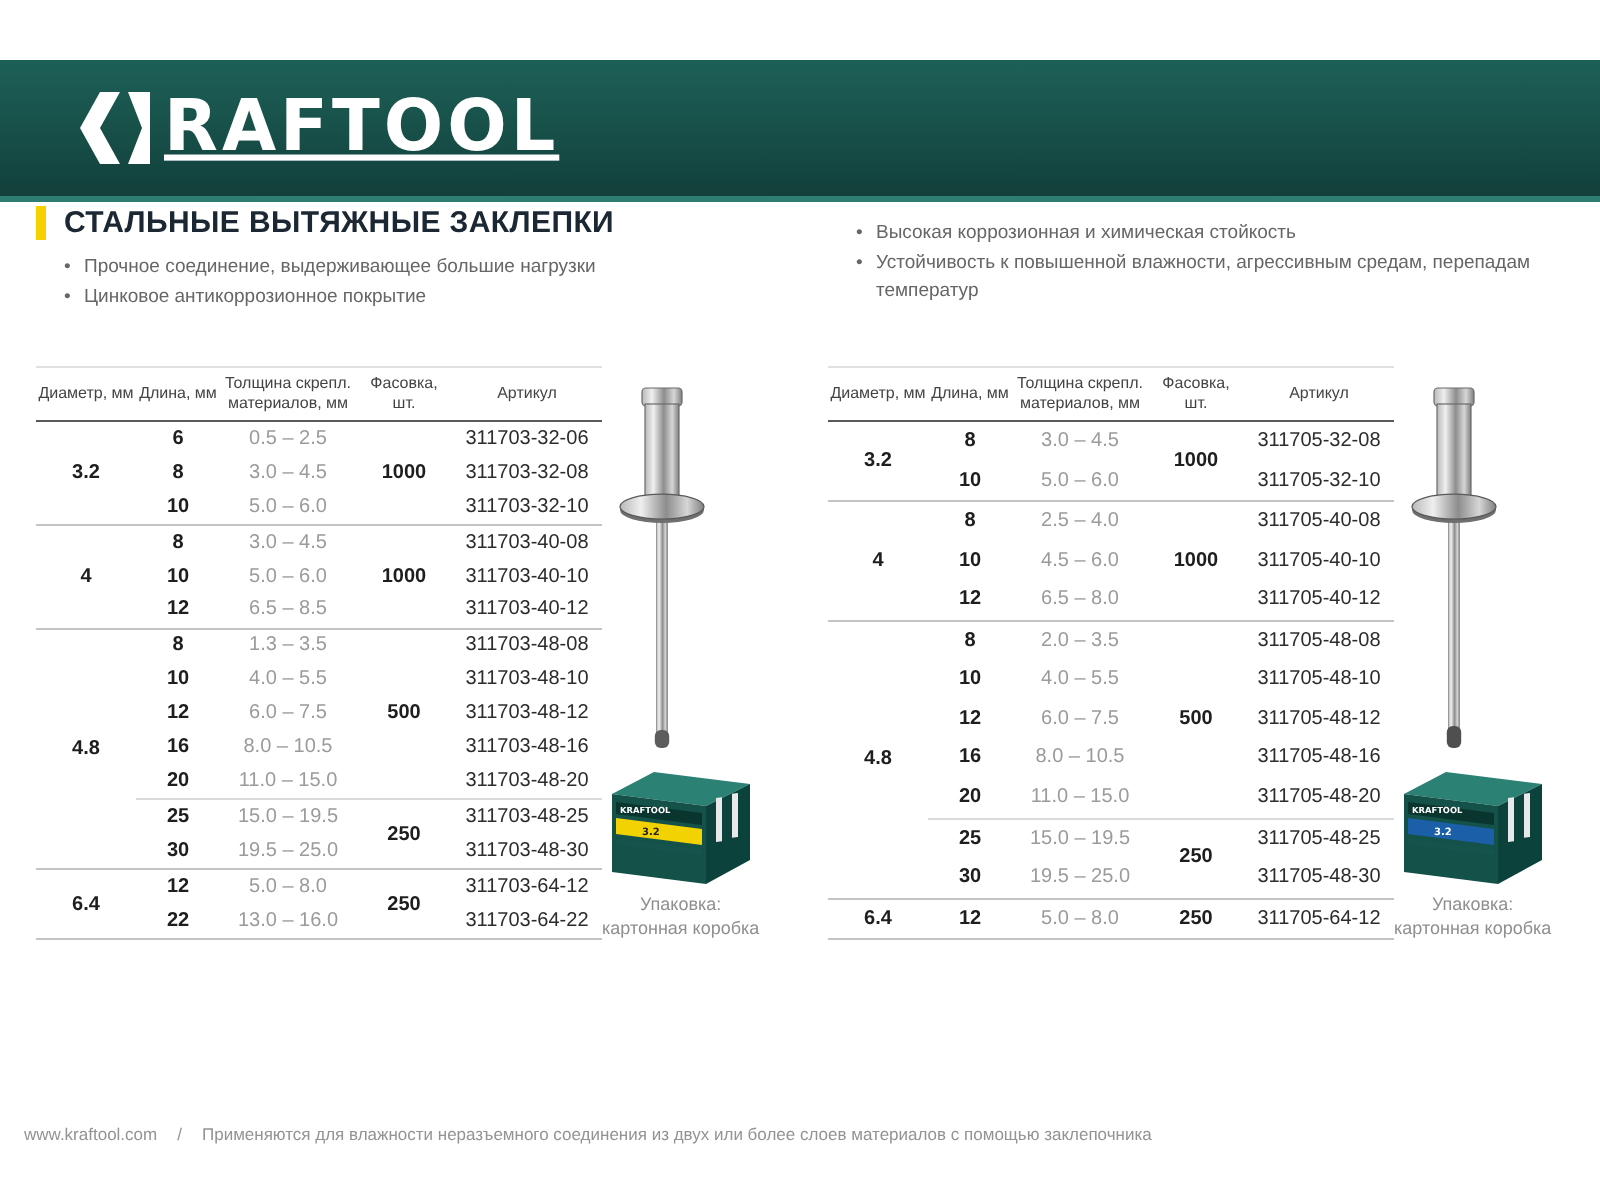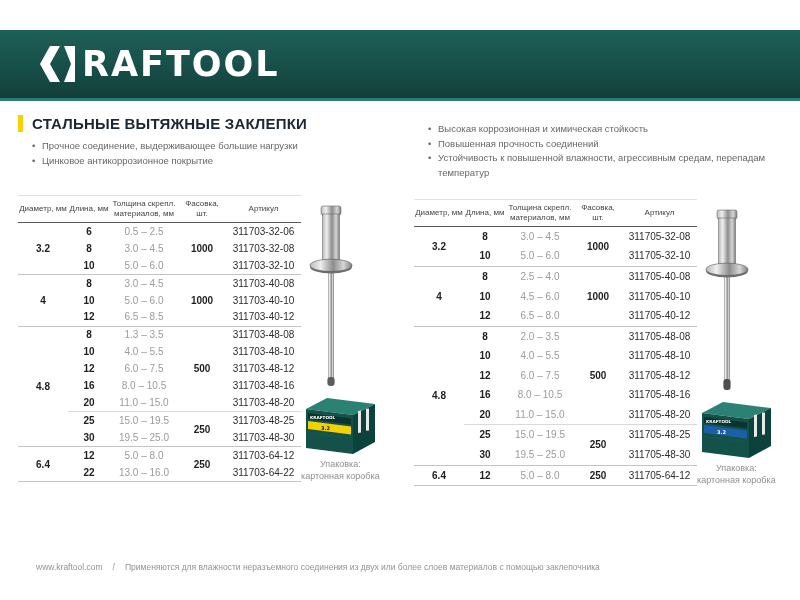--- a/index.html
+++ b/index.html
@@ -10,25 +10,25 @@
   }
   
   .topstrip{height:30px;background:#ffffff;}
   .header{
     height:68px;background:linear-gradient(180deg,#1d6058 0%,#174f48 55%,#123f3a 100%);
     border-bottom:3px solid #2e7d72;display:flex;align-items:center;padding-left:34px;
   }
   .logo{display:flex;align-items:center;gap:4px;}
   .logo-rest{
     color:#ffffff;font-weight:bold;font-size:35px;letter-spacing:2px;
-    font-family:"DejaVu Sans","Liberation Sans",sans-serif;transform:scaleY(1.02);
+    font-family:"DejaVu Sans","Liberation Sans",sans-serif;transform:scaleY(1.02);text-decoration:underline;
   }
   
   .main{display:flex;width:100%;}
-  .section{width:50%;box-sizing:border-box;padding-top:14px;}
+  .section{width:50%;box-sizing:border-box;padding-top:2px;}
   .section.left{padding-left:18px;padding-right:6px;}
   .section.right{padding-left:14px;padding-right:6px;}
   .titlerow{display:flex;align-items:stretch;margin-bottom:7px;}
   .accent{width:5px;margin-right:9px;}
   .sec-title{font-size:15px;font-weight:bold;color:#1b2733;letter-spacing:.2px;align-self:center;}
   .intro{min-height:62px;}
   .bullets{list-style:none;margin:0;padding:0 0 0 14px;}
   .bullets li{
     font-size:9.5px;color:#666;line-height:1.55;position:relative;padding-left:10px;
   }
@@ -56,21 +56,21 @@
   .product{
     width:100px;display:flex;flex-direction:column;align-items:flex-start;
     justify-content:flex-start;padding-top:2px;
   }
   .rivet-wrap{height:196px;display:flex;align-items:flex-start;justify-content:center;}
   .boxcap{
     margin-top:4px;font-size:9px;color:#8f8f8f;text-align:center;line-height:1.3;
   }
   
   .footer{
-    position:absolute;left:36px;right:20px;top:562px;font-size:8.5px;color:#939393;
+    position:absolute;left:12px;right:20px;top:562px;font-size:8.5px;color:#939393;
     display:flex;gap:10px;align-items:baseline;white-space:nowrap;
   }
   .footer .site{color:#939393;text-decoration:none;}
 </style>
 </head>
 <body>
 
 <div class="topstrip"></div>
 
 <div class="header">
@@ -242,21 +242,20 @@
     </div>
   </div>
 
   <div class="section right">
     <div class="intro">
       <div class="titlerow">
         <div class="accent" style="background:#1a5fa8"></div>
       </div>
       <ul class="bullets">
           <li>Высокая коррозионная и химическая стойкость</li>
-          <li>Повышенная прочность соединений</li>
           <li>Устойчивость к повышенной влажности, агрессивным средам, перепадам температур</li>
         </ul>
     </div>
     <div class="content">
       <table class="riv loose">
         <colgroup>
             <col style="width:50px">
             <col style="width:42px">
             <col style="width:68px">
             <col style="width:48px">

